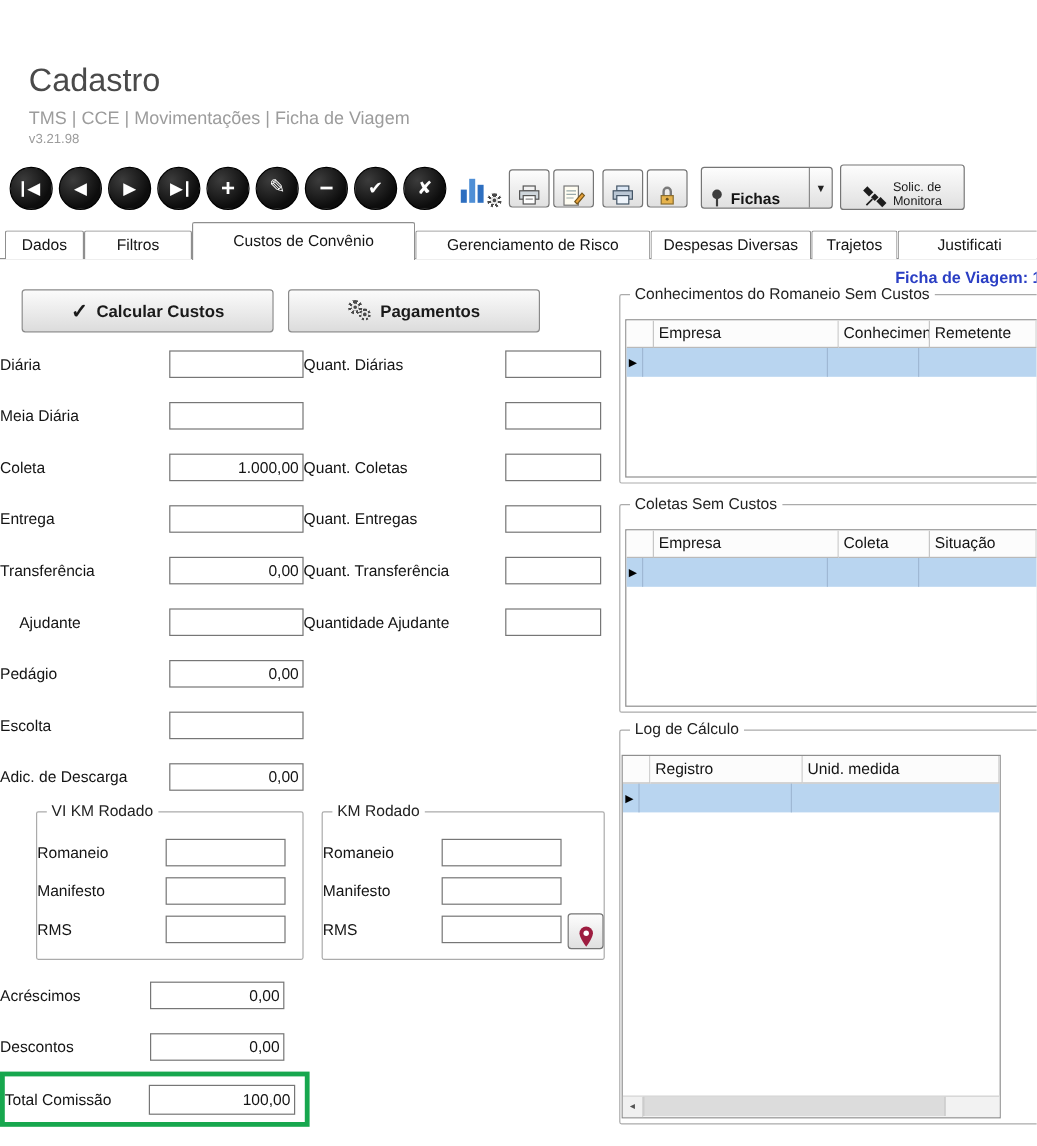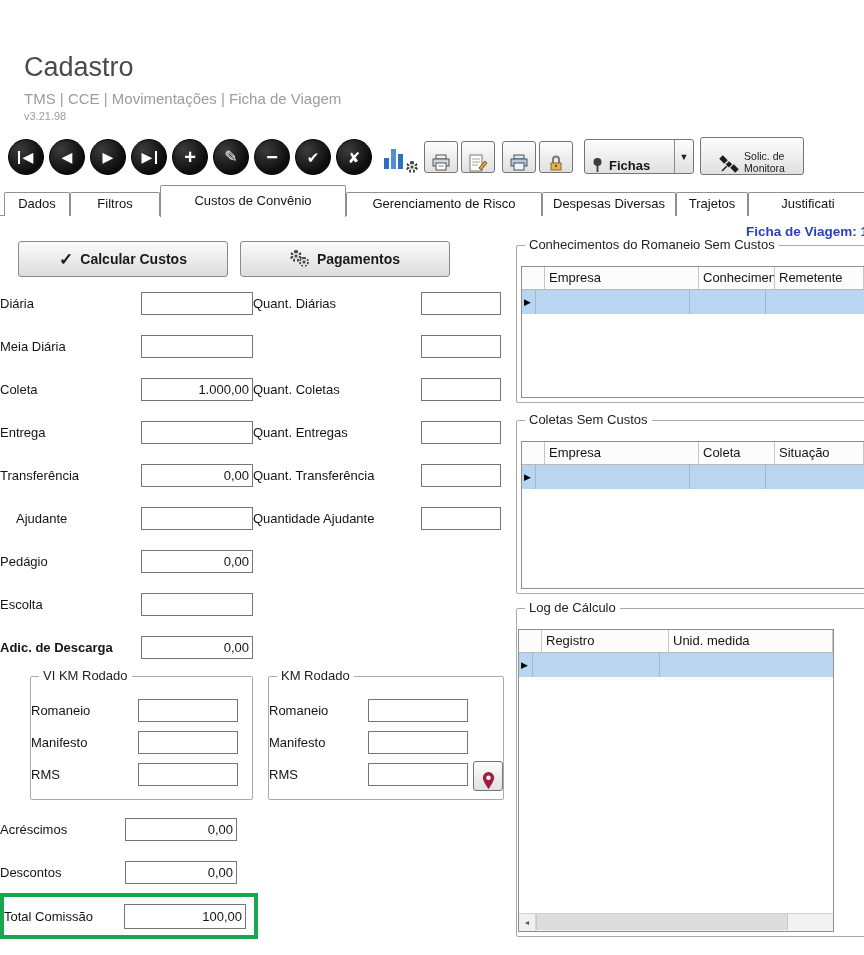--- a/index.html
+++ b/index.html
@@ -205,21 +205,21 @@
   <div class="abs lbl" style="left:0;top:421px;width:137px;">Entrega</div>
   <input class="inp" style="left: 141px; top: 421px; width: 112px;" value="">
   <div class="abs lbl" style="left:0;top:464px;width:137px;">Transferência</div>
   <input class="inp num" style="left: 141px; top: 464px; width: 112px;" value="0,00">
   <div class="abs lbl" style="left:0;top:507px;width:137px;padding-left:16px;">Ajudante</div>
   <input class="inp" style="left: 141px; top: 507px; width: 112px;" value="">
   <div class="abs lbl" style="left:0;top:550px;width:137px;">Pedágio</div>
   <input class="inp num" style="left: 141px; top: 550px; width: 112px;" value="0,00">
   <div class="abs lbl" style="left:0;top:593px;width:137px;">Escolta</div>
   <input class="inp" style="left: 141px; top: 593px; width: 112px;" value="">
-  <div class="abs lbl" style="left:0;top:636px;width:137px;font-weight:bold;">Adic. de Descarga</div>
+  <div class="abs lbl" style="left:0;top:636px;width:137px;">Adic. de Descarga</div>
   <input class="inp num" style="left: 141px; top: 636px; width: 112px;" value="0,00">
 
   <div class="abs lbl" style="left:253px;top:292px;width:165px;">Quant. Diárias</div>
   <input class="inp" style="left: 421px; top: 292px; width: 80px;" value="">
   <input class="inp" style="left: 421px; top: 335px; width: 80px;" value="">
   <div class="abs lbl" style="left:253px;top:378px;width:165px;">Quant. Coletas</div>
   <input class="inp" style="left: 421px; top: 378px; width: 80px;" value="">
   <div class="abs lbl" style="left:253px;top:421px;width:165px;">Quant. Entregas</div>
   <input class="inp" style="left: 421px; top: 421px; width: 80px;" value="">
   <div class="abs lbl" style="left:253px;top:464px;width:165px;">Quant. Transferência</div>

